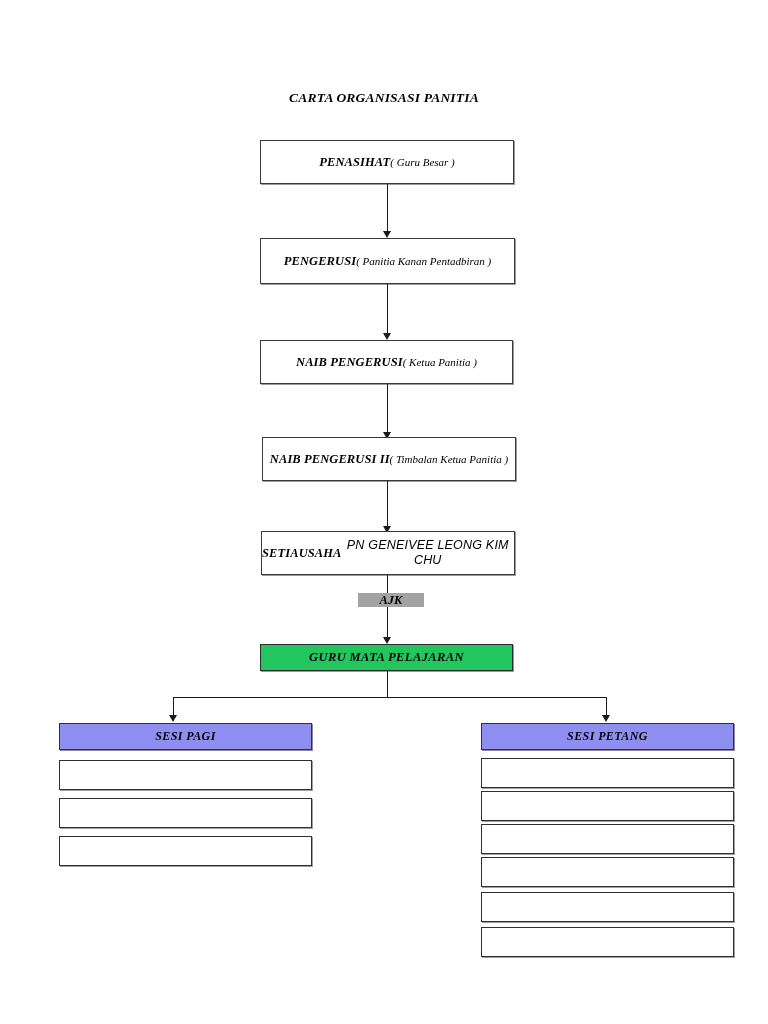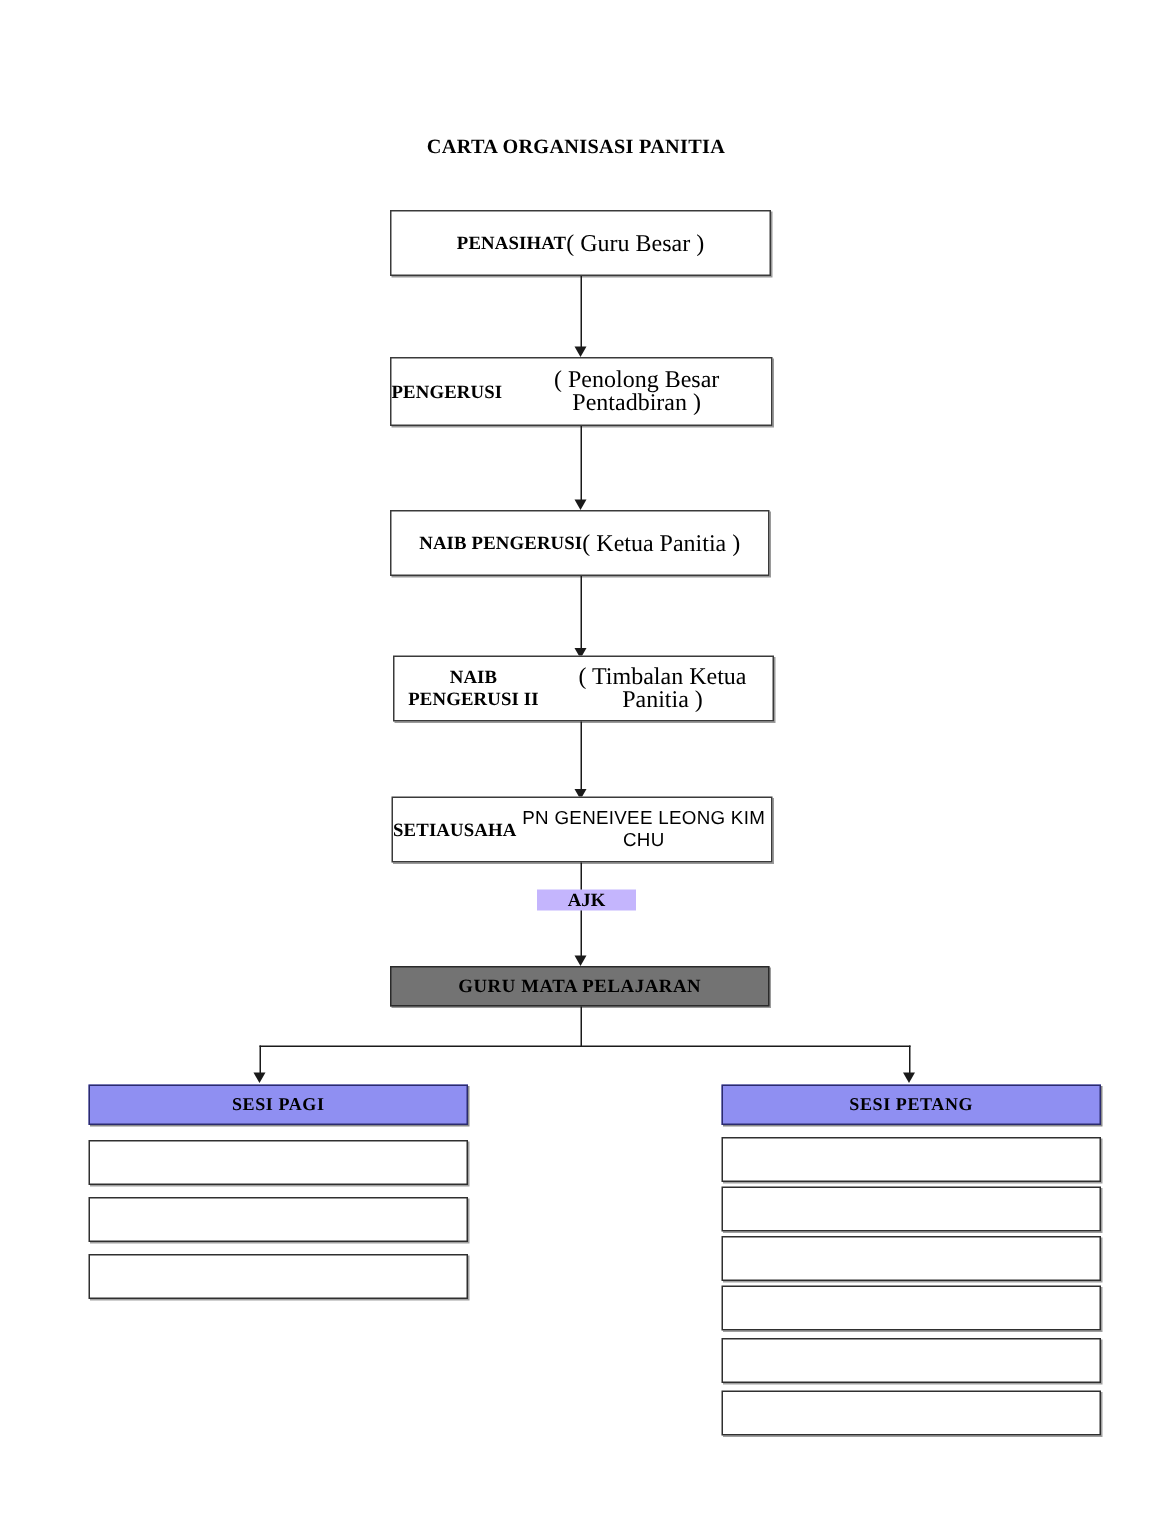--- a/index.html
+++ b/index.html
@@ -12,20 +12,21 @@
     font-family: "Liberation Serif", "DejaVu Serif", serif;
     color: #000000;
   }
 
   #page {
     position: relative;
     width: 768px;
     height: 1024px;
     background: #ffffff;
     overflow: hidden;
+    font-style: italic;
   }
 
   
   .chart-title {
     position: absolute;
     left: 0;
     top: 90px;
     width: 768px;
     text-align: center;
     font-family: "Liberation Serif", "DejaVu Serif", serif;
@@ -51,31 +52,31 @@
   .node .line1 {
     font-family: "Liberation Serif", "DejaVu Serif", serif;
     font-weight: bold;
     font-size: 12.5px;
     line-height: 15px;
     letter-spacing: 0.1px;
   }
   .node .line2 {
     font-family: "Liberation Serif", "DejaVu Serif", serif;
     font-weight: normal;
-    font-size: 16px;
+    font-size: 11px;
     line-height: 15px;
   }
   .node .line2.sans {
     font-family: "Liberation Sans", "DejaVu Sans", sans-serif;
     font-size: 12.5px;
     letter-spacing: 0.2px;
   }
 
   .node.gray {
-    background: #737373;
+    background: #22c55e;
     border: 1px solid #2a2a2a;
   }
   .node.gray .line1 {
     font-size: 12.5px;
     letter-spacing: 0.4px;
   }
 
   
   .session-header {
     position: absolute;
@@ -121,21 +122,21 @@
     border-top: 7px solid #1a1a1a;
   }
 
   
   .ajk-label {
     position: absolute;
     font-family: "Liberation Serif", "DejaVu Serif", serif;
     font-weight: bold;
     font-size: 12.5px;
     line-height: 14px;
-    background: #c4b5fd;
+    background: #a3a3a3;
     padding: 0 3px;
     text-align: center;
   }
 </style>
 </head>
 <body>
 
 <div id="page">
 
   <div class="chart-title">CARTA ORGANISASI PANITIA</div>
@@ -143,21 +144,21 @@
   <div class="node" style="left:260px; top:140px; width:254px; height:44px;">
     <div class="line1">PENASIHAT</div>
     <div class="line2">( Guru Besar )</div>
   </div>
 
   <div class="vline" style="left:387px; top:184px; height:49px;"></div>
   <div class="arrowhead" style="left:383px; top:231px;"></div>
 
   <div class="node" style="left:260px; top:238px; width:255px; height:46px;">
     <div class="line1">PENGERUSI</div>
-    <div class="line2">( Penolong Besar Pentadbiran )</div>
+    <div class="line2">( Panitia Kanan Pentadbiran )</div>
   </div>
 
   <div class="vline" style="left:387px; top:284px; height:51px;"></div>
   <div class="arrowhead" style="left:383px; top:333px;"></div>
 
   <div class="node" style="left:260px; top:340px; width:253px; height:44px;text-align:center;">
     <div class="line1">NAIB PENGERUSI</div>
     <div class="line2">( Ketua Panitia )</div>
   </div>
 

